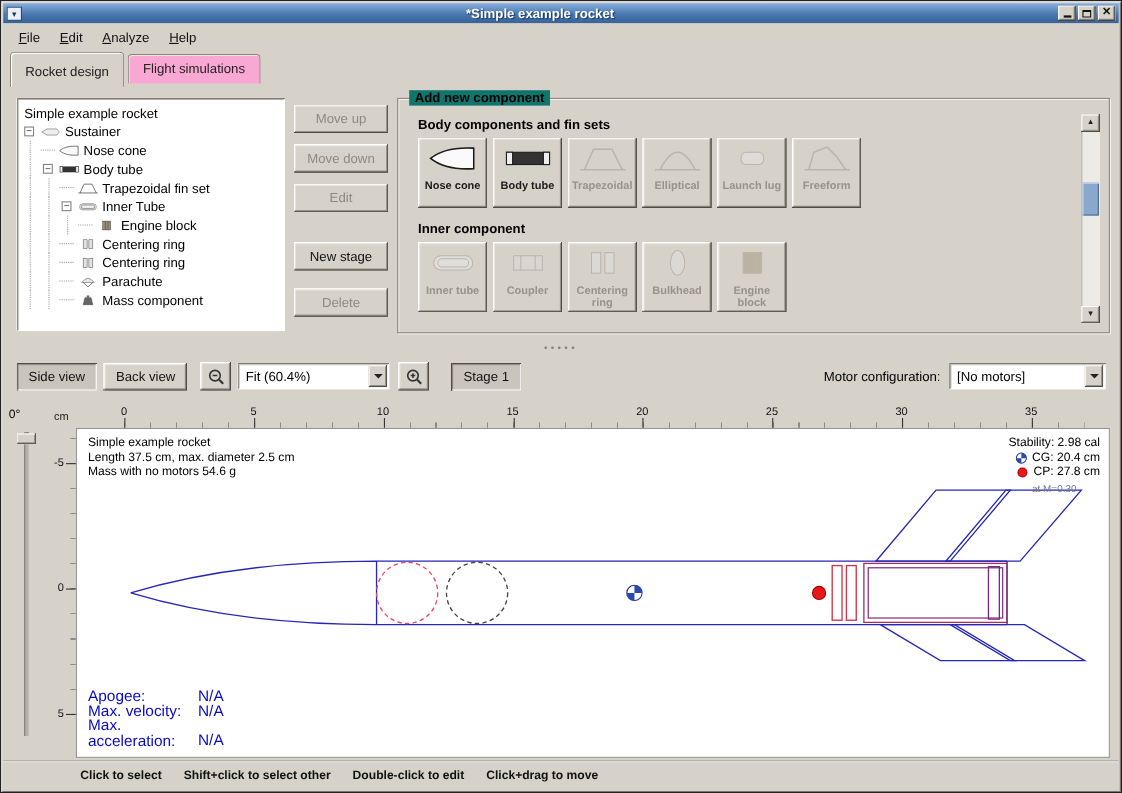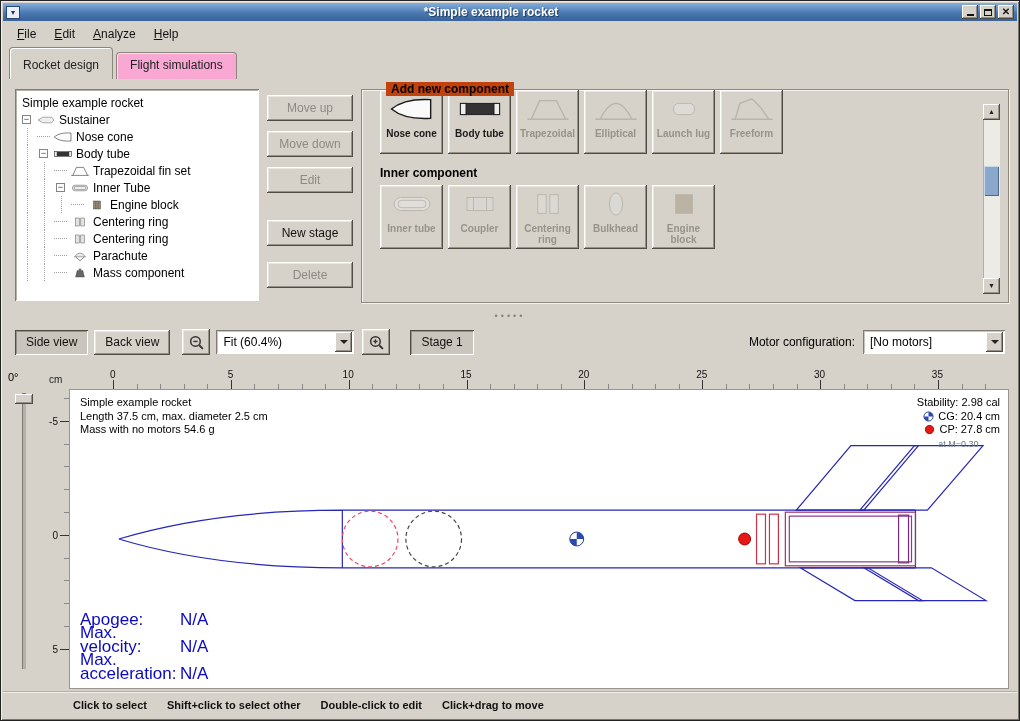--- a/index.html
+++ b/index.html
@@ -20,21 +20,21 @@
     display:flex;align-items:center;justify-content:center;font-size:9px;color:#111;padding:0}
   .g-min{width:7px;height:2px;background:#111;margin-top:6px}
   .g-max{width:8px;height:7px;border:1px solid #111;border-top-width:2px}
   .g-close{font-size:10px;font-weight:bold;line-height:10px}
 
   
   .menubar{position:absolute;top:21px;left:2px;right:2px;height:24px;display:flex;align-items:center;padding-left:6px;gap:2px}
   .menu-item{padding:3px 8px;font-size:12px;color:#111;cursor:default}
 
   
-  .tabstrip{position:absolute;top:45px;left:2px;right:2px;height:33px;display:flex;align-items:flex-end;padding-left:6px}
+  .tabstrip{position:absolute;top:45px;left:2px;right:2px;height:33px;display:flex;align-items:center;padding-left:6px}
   .tab{padding:5px 13px 7px;font-size:12px;background:#f9a8d4;border:1px solid #8a867e;border-bottom:none;
     border-radius:4px 4px 0 0;margin-right:3px;height:27px;box-shadow:inset 1px 1px 0 #e9e6df;color:#222}
   .tab.active{background:#d6d2ca;height:32px;padding-top:10px;box-shadow:inset 1px 1px 0 #fff;z-index:2}
 
   
   .top-section{position:absolute;top:78px;left:0;right:0;height:232px}
   .tree-panel{position:absolute;left:14px;top:10px;width:244px;height:212px;background:#fff;overflow:hidden;
     box-shadow:inset 1px 1px 0 #807c75,inset -1px -1px 0 #fff,inset 2px 2px 0 #b5b1aa;padding:5px 2px 2px 5px}
   .tree-row{display:flex;align-items:center;height:17px;white-space:nowrap}
   .tguide{display:inline-block;width:17px;height:17px;position:relative;flex:none}
@@ -49,21 +49,21 @@
 
   .btn-col{position:absolute;left:266px;top:16px;width:86px;display:flex;flex-direction:column}
   .btn{height:26px;font-family:"Liberation Sans",sans-serif;font-size:12px;color:#111;background:#d6d2ca;border:none;
     box-shadow:inset -1px -1px 0 #504c44,inset 1px 1px 0 #fff,inset -2px -2px 0 #96918a,inset 2px 2px 0 #e9e6e0;
     display:flex;align-items:center;justify-content:center;margin-bottom:10px}
   .btn.disabled{color:#8d8a84}
   .btn.mb-lg{margin-bottom:27px}.btn.mb-md{margin-bottom:16px}
 
   .groupbox{position:absolute;left:360px;top:10px;width:648px;height:214px;border:1px solid #8d897f;
     box-shadow:inset 1px 1px 0 #f4f2ee,1px 1px 0 #f4f2ee}
-  .groupbox-title{position:absolute;top:-8px;left:24px;background:#c2410c;padding:0 5px;font-weight:bold;font-size:12px;color:#000}
+  .groupbox-title{position:absolute;top:-8px;left:10px;background:#0f766e;padding:0 5px;font-weight:bold;font-size:12px;color:#000}
   .section-label{font-weight:bold;font-size:12px;margin:12px 0 5px 18px;color:#000}
   .section-label.first{margin-top:16px}
   .comp-row{display:flex;gap:5px;margin-left:18px}
   .comp-btn{width:63px;height:64px;background:#d6d2ca;color:#1a1a1a;
     box-shadow:inset -1px -1px 0 #504c44,inset 1px 1px 0 #fff,inset -2px -2px 0 #96918a,inset 2px 2px 0 #e9e6e0;
     display:flex;flex-direction:column;align-items:center;padding-top:5px}
   .comp-btn.disabled{color:#97928a}
   .comp-btn.disabled .comp-icon{opacity:.45}
   .comp-btn.focused{box-shadow:inset -1px -1px 0 #504c44,inset 1px 1px 0 #fff,inset -2px -2px 0 #3c4c68,inset 2px 2px 0 #3c4c68}
   .comp-icon{flex:none}
@@ -121,21 +121,21 @@
     background-size:5px 263px;background-repeat:no-repeat;background-position:right 9px}
   .vtick{position:absolute;right:0;width:9px;height:1px;background:#333}
   .vnum{position:absolute;right:11px;transform:translateY(-50%);font-size:10px;color:#111}
   .canvas{position:absolute;left:68px;top:28px;width:940px;height:300px;background:#fff;border:1px solid #9a968f}
   .rocket-svg{position:absolute;inset:0;width:100%;height:100%}
   .info-block{position:absolute;left:10px;top:6px;font-size:11px;line-height:13.5px;color:#000}
   .stab-block{position:absolute;right:8px;top:6px;font-size:11px;line-height:13.5px;color:#000}
   .stab-row{display:flex;justify-content:flex-end;align-items:center;gap:4px}
   .legend-icon svg{width:11px;height:11px;display:block}
   .mach{font-size:9px;color:#6d7785;text-align:center;margin-top:1px}
-  .sim-block{position:absolute;left:10px;bottom:8px;font-size:17px;line-height:13.5px;color:#0a0ac4}
+  .sim-block{position:absolute;left:10px;bottom:8px;font-size:14px;line-height:13.5px;color:#0a0ac4}
   .sim-label{display:inline-block;width:100px}
 
   
   .statusbar{position:absolute;left:2px;right:2px;bottom:2px;height:27px;border-top:1px solid #b3afa7;
     box-shadow:inset 0 1px 0 #f0eee9;display:flex;align-items:center;gap:20px;padding-left:70px;
     font-size:11px;font-weight:bold;color:#111}
 </style>
 </head>
 <body>
 
@@ -296,20 +296,21 @@
     <div class="btn-col">
       <button class="btn disabled">Move up</button>
       <button class="btn disabled">Move down</button>
       <button class="btn disabled mb-lg">Edit</button>
       <button class="btn mb-md">New stage</button>
       <button class="btn disabled">Delete</button>
     </div>
 
     <div class="groupbox">
       <div class="groupbox-title">Add new component</div>
+      <div class="section-label first">Body components and fin sets</div>
       <div class="comp-row" id="body-buttons">
           <div class="comp-btn">
             <span class="comp-icon"><svg viewBox="0 0 48 30" xmlns="http://www.w3.org/2000/svg">
                 <path d="M2 15 C13 6 27 4 44 5 L44 25 C27 26 13 24 2 15 Z" fill="#fafafa" stroke="currentColor" stroke-width="1.5"></path>
               </svg></span>
             <span class="comp-label">Nose cone</span>
           </div>
           <div class="comp-btn">
             <span class="comp-icon"><svg viewBox="0 0 48 30" xmlns="http://www.w3.org/2000/svg">
                 <rect x="3" y="9" width="42" height="12" fill="#333" stroke="currentColor"></rect>

